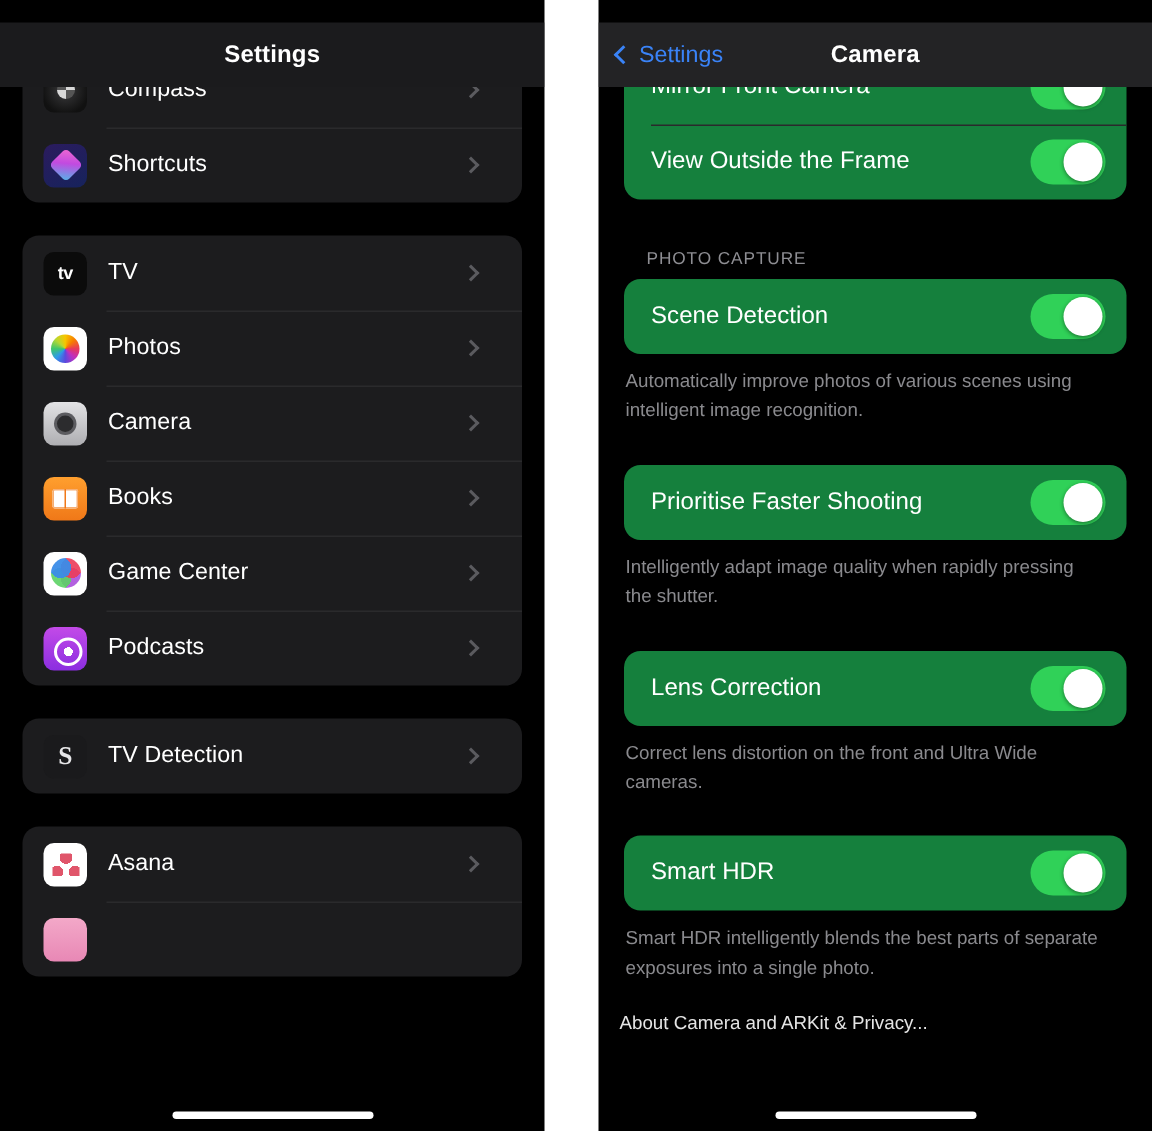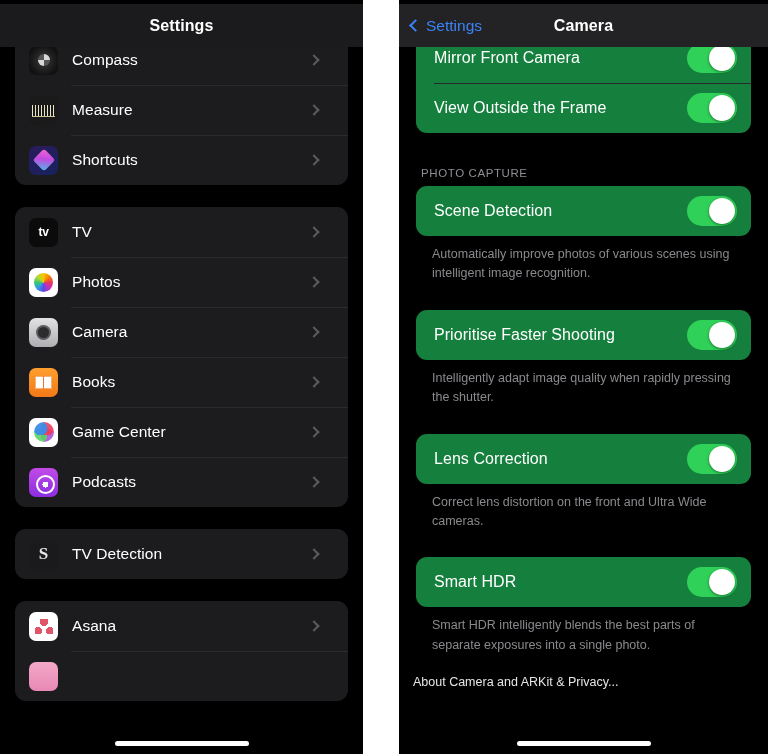--- a/index.html
+++ b/index.html
@@ -23,21 +23,21 @@
     background: #000000;
     overflow: hidden;
   }
   .panel.left  { width: 363px; }
   .gap         { width: 36px; background: #ffffff; height: 754px; }
   .panel.right { width: 369px; }
 
   
   .navbar {
     position: absolute;
-    top: 4px; left: 0; right: 0;
+    top: 15px; left: 0; right: 0;
     height: 43px;
     background: #1b1b1d;
     display: flex;
     align-items: center;
     justify-content: center;
     z-index: 20;
   }
   .navbar.right-nav { background: #232325; }
   .nav-title {
     color: #ffffff;
@@ -258,27 +258,27 @@
     top: 2px; left: 22px;
     width: 26px; height: 26px;
     border-radius: 50%;
     background: #ffffff;
     box-shadow: 0 1px 3px rgba(0,0,0,0.45);
   }
   .section-header {
     color: #8e8e93;
     font-size: 11.5px;
     letter-spacing: 0.6px;
-    padding: 0 0 7px 22px;
+    padding: 0 0 7px 32px;
   }
   .footnote {
     color: #8a8a8e;
     font-size: 12.5px;
     line-height: 1.55;
-    padding: 9px 36px 0 33px;
+    padding: 9px 36px 0 18px;
   }
   .link-note {
     color: #e5e5e5;
     font-size: 12.5px;
     padding: 0 0 0 14px;
     cursor: pointer;
   }
   .spacer-20 { height: 20px; }
   .spacer-26 { height: 26px; }
   .spacer-34 { height: 34px; }
@@ -308,25 +308,20 @@
 
     <div class="body-scroll">
 
       <div class="group first">
         <div class="row">
           <div class="row-icon ic-compass"></div>
           <div class="row-label">Compass</div>
           <div class="chev-right"></div>
         </div>
         <div class="row">
-          <div class="row-icon ic-measure"></div>
-          <div class="row-label">Measure</div>
-          <div class="chev-right"></div>
-        </div>
-        <div class="row">
           <div class="row-icon ic-shortcuts"></div>
           <div class="row-label">Shortcuts</div>
           <div class="chev-right"></div>
         </div>
       </div>
 
       <div class="group">
         <div class="row">
           <div class="row-icon ic-tv"></div>
           <div class="row-label">TV</div>

